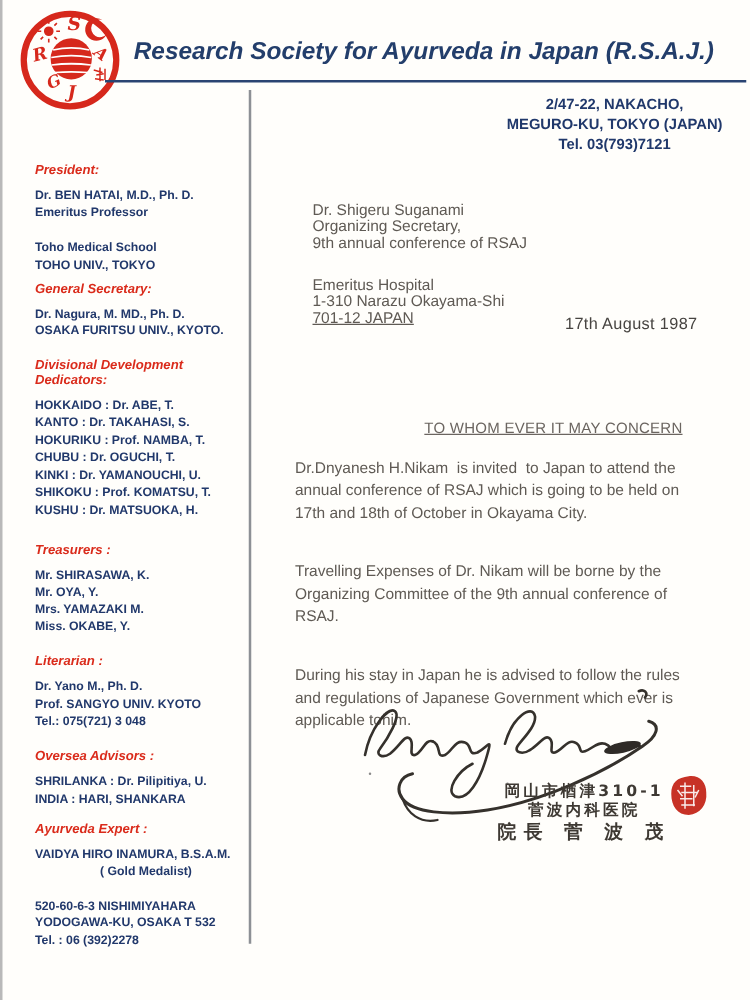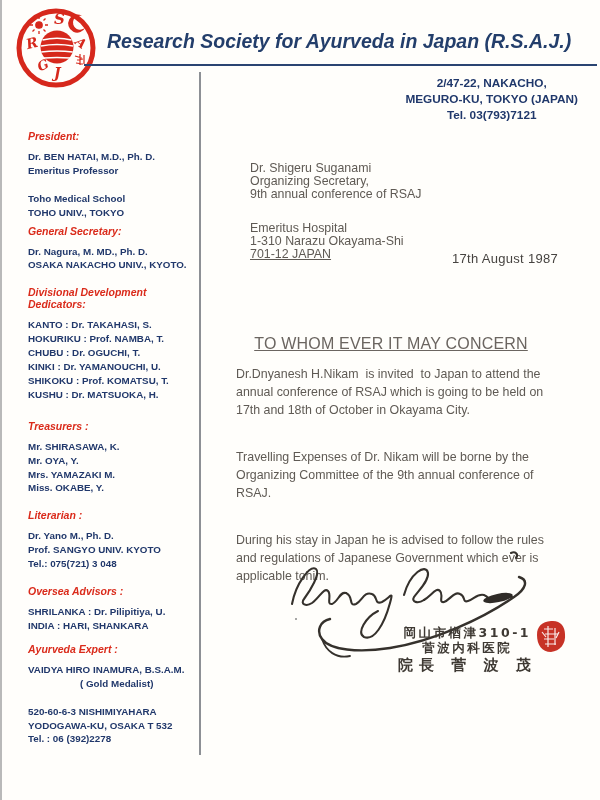--- a/index.html
+++ b/index.html
@@ -23,22 +23,22 @@
   .s-line.blank{height:13px;}
   .s-line.indent{padding-left:52px;}
 
   
   .letter{position:absolute;left:236px;top:162px;width:352px;color:#5f5a54;font-size:12.4px;}
   .recipient{position:absolute;left:14px;top:0;line-height:13.2px;}
   .r-line{min-height:13.2px;}
   .r-line.gap{margin-top:20px;}
   .r-line.u{text-decoration:underline;}
   .date{position:absolute;left:216px;top:89px;font-size:13px;color:#474441;letter-spacing:.3px;}
-  .heading{position:absolute;left:0;top:173px;width:310px;text-align:center;
-           text-decoration:underline;color:#6b6560;font-size:16px;letter-spacing:.2px;}
+  .heading{position:absolute;left:0;top:173px;width:310px;text-align:right;
+           text-decoration:underline;color:#6b6560;font-size:12px;letter-spacing:.2px;}
   .paras{position:absolute;left:0;top:203px;width:325px;line-height:18px;font-size:12.4px;}
   .paras p{margin:0 0 29px 0;white-space:pre-wrap;}
   .sig{position:absolute;left:50px;top:385px;width:245px;height:115px;}
   .jp{position:absolute;left:162px;top:463px;text-align:center;color:#3e3933;
       font-family:"DejaVu Sans",sans-serif;font-weight:700;font-size:12.5px;
       letter-spacing:2.5px;line-height:15px;}
   .jp-line.big{font-size:15px;letter-spacing:6px;margin-top:3px;}
   .stamp{position:absolute;left:300px;top:458px;width:30px;height:33px;}
 </style>
 </head>
@@ -95,26 +95,27 @@
           <div class="s-line">Emeritus Professor</div>
           <div class="s-line blank"></div>
           <div class="s-line">Toho Medical School</div>
           <div class="s-line">TOHO UNIV., TOKYO</div>
         </div>
     </div>
     <div class="sec" style="margin-bottom:14px">
       <div class="sec-h">General Secretary:</div>
       <div>
           <div class="s-line">Dr. Nagura, M. MD., Ph. D.</div>
-          <div class="s-line">OSAKA NAKACHO UNIV., KYOTO.</div>
+          <div class="s-line">OSAKA FURITSU UNIV., KYOTO.</div>
         </div>
     </div>
     <div class="sec" style="margin-bottom:18px">
       <div class="sec-h">Divisional Development Dedicators:</div>
       <div>
+          <div class="s-line">HOKKAIDO : Dr. ABE, T.</div>
           <div class="s-line">KANTO : Dr. TAKAHASI, S.</div>
           <div class="s-line">HOKURIKU : Prof. NAMBA, T.</div>
           <div class="s-line">CHUBU : Dr. OGUCHI, T.</div>
           <div class="s-line">KINKI : Dr. YAMANOUCHI, U.</div>
           <div class="s-line">SHIKOKU : Prof. KOMATSU, T.</div>
           <div class="s-line">KUSHU : Dr. MATSUOKA, H.</div>
         </div>
     </div>
     <div class="sec" style="margin-bottom:14px">
       <div class="sec-h">Treasurers :</div>

